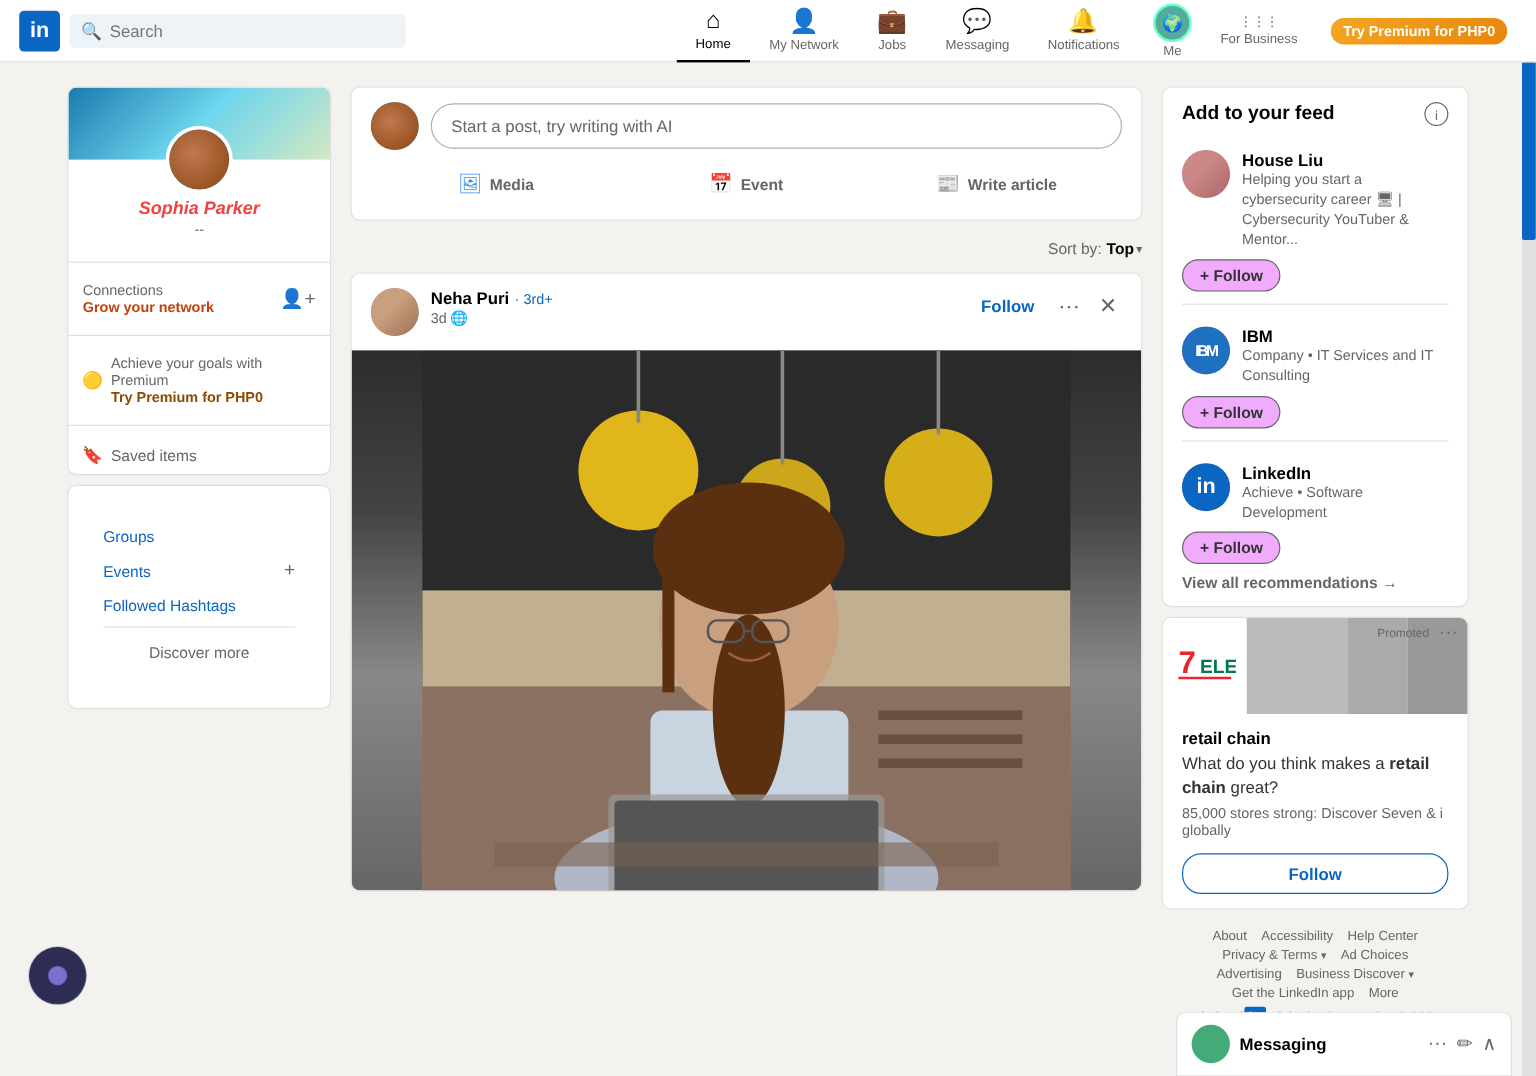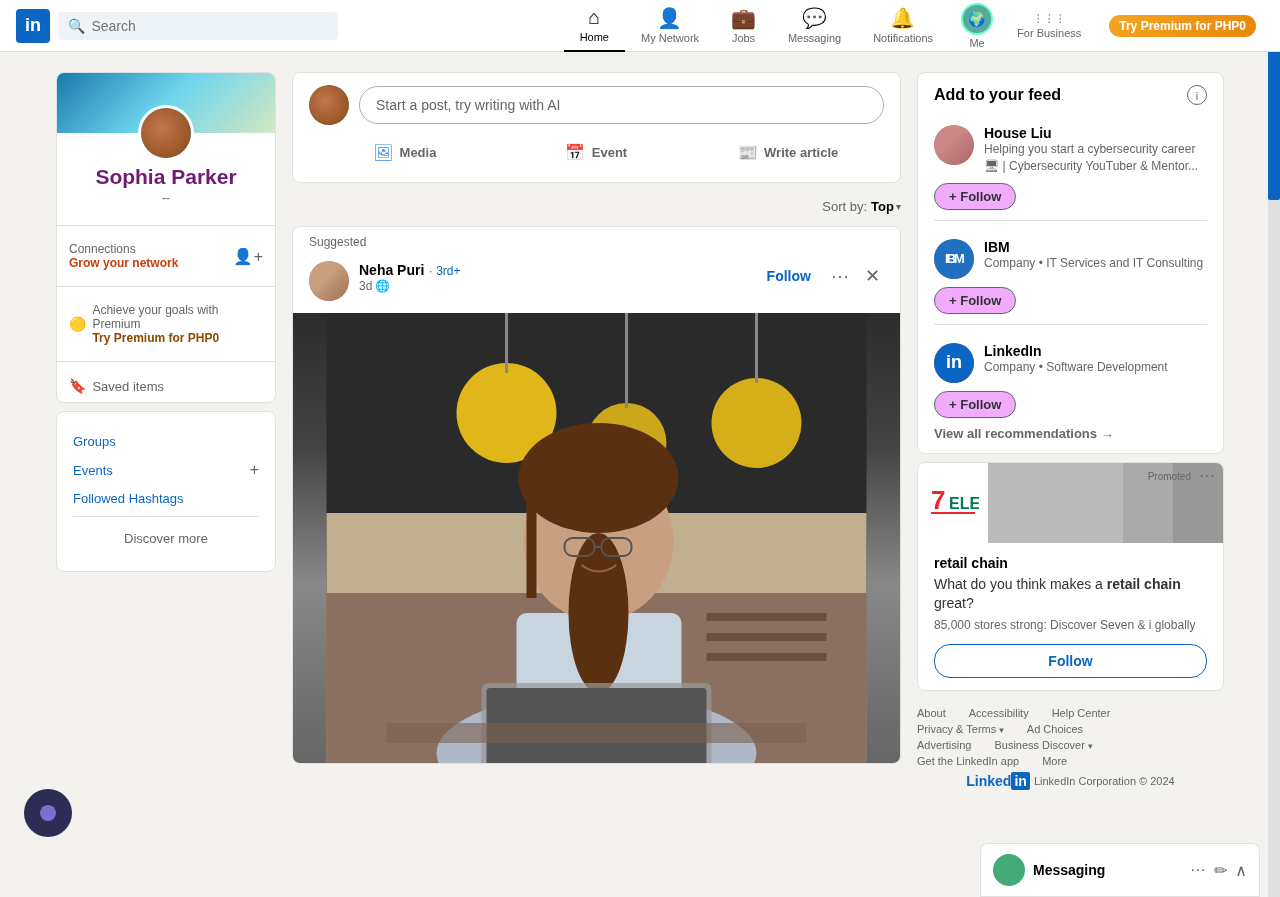--- a/index.html
+++ b/index.html
@@ -87,21 +87,21 @@
     }
     .profile-avatar {
       width: 56px; height: 56px; border-radius: 50%;
       border: 3px solid #fff; background: #5a9;
       position: absolute; bottom: -28px; left: 50%; transform: translateX(-50%);
       overflow: hidden; display: flex; align-items: center; justify-content: center;
     }
     .profile-info {
       padding: 32px 12px 12px; text-align: center;
     }
-    .profile-name { font-weight: 700; font-size: 21px; color: #701a75; }
+    .profile-name { font-weight: 700; font-size: 15px; color: #ef4444; font-style: italic; }
     .profile-dash { color: #666; font-size: 12px; margin-top: 2px; }
     .profile-divider { border: none; border-top: 1px solid #e0e0e0; margin: 8px 0; }
     .profile-connections {
       padding: 8px 12px; display: flex; justify-content: space-between; align-items: center;
     }
     .connections-label { font-size: 12px; color: #666; }
     .connections-link { font-size: 12px; color: #c2410c; font-weight: 600; }
     .connections-icon { font-size: 16px; color: #666; }
     .profile-premium {
       padding: 8px 12px; display: flex; align-items: center; gap: 6px;
@@ -109,21 +109,21 @@
     .premium-icon { font-size: 14px; }
     .premium-text { font-size: 12px; color: #666; }
     .premium-link { font-size: 12px; color: #8c4a00; font-weight: 600; }
     .saved-items {
       padding: 8px 12px; display: flex; align-items: center; gap: 6px; cursor: pointer;
     }
     .saved-icon { font-size: 14px; color: #666; }
     .saved-text { font-size: 13px; color: #666; }
 
     .sidebar-nav-card {
-      background: #fff; border-radius: 8px; border: 1px solid #e0e0e0; padding: 16px;
+      background: #fff; border-radius: 8px; border: 1px solid #e0e0e0; padding: 29px;
       margin-bottom: 8px;
     }
     .sidebar-nav-item {
       display: flex; align-items: center; justify-content: space-between;
       padding: 6px 0; cursor: pointer;
     }
     .sidebar-nav-label { font-size: 13px; color: #0a66c2; }
     .sidebar-nav-plus { font-size: 16px; color: #666; }
     .sidebar-discover {
       text-align: center; padding: 8px 0; cursor: pointer;
@@ -190,21 +190,21 @@
       border: none; background: transparent; color: #0a66c2; font-size: 14px; font-weight: 700;
       cursor: pointer; padding: 4px 8px; white-space: nowrap;
     }
     .feed-header-actions { display: flex; align-items: center; gap: 4px; }
     .feed-more-btn { background: none; border: none; cursor: pointer; font-size: 18px; color: #666; padding: 4px 8px; }
     .feed-close-btn { background: none; border: none; cursor: pointer; font-size: 18px; color: #666; padding: 4px 4px; }
     .feed-post-text { padding: 0 16px 12px; font-size: 14px; color: #333; line-height: 1.5; }
     .feed-post-text .more-link { color: #0a66c2; cursor: pointer; }
 
     
-    .sidebar-right { width: 307px; flex-shrink: 0; }
+    .sidebar-right { width: 256px; flex-shrink: 0; }
 
     .feed-widget {
       background: #fff; border-radius: 8px; border: 1px solid #e0e0e0;
       padding: 12px 16px; margin-bottom: 8px;
     }
     .widget-header {
       display: flex; justify-content: space-between; align-items: center; margin-bottom: 12px;
     }
     .widget-title { font-size: 16px; font-weight: 700; color: #000; }
     .widget-info-icon { width: 20px; height: 20px; border-radius: 50%; border: 1px solid #666; display: flex; align-items: center; justify-content: center; font-size: 11px; color: #666; cursor: pointer; }
@@ -273,21 +273,21 @@
     .ad-follow-btn {
       width: 100%; border: 1px solid #0a66c2; background: #fff;
       border-radius: 16px; padding: 8px; font-size: 14px; font-weight: 700;
       color: #0a66c2; cursor: pointer;
     }
 
     
     .footer-links {
       text-align: center; padding: 8px 0;
     }
-    .footer-row { display: flex; flex-wrap: wrap; gap: 4px 23px; margin-bottom: 4px; }
+    .footer-row { display: flex; flex-wrap: wrap; justify-content: center; gap: 4px 12px; margin-bottom: 4px; }
     .footer-link { font-size: 11px; color: #666; cursor: pointer; text-decoration: none; }
     .footer-chevron { font-size: 9px; }
     .footer-brand {
       display: flex; align-items: center; justify-content: center; gap: 4px; margin-top: 6px;
     }
     .footer-li-logo { font-size: 14px; font-weight: 900; color: #0a66c2; }
     .footer-copyright { font-size: 11px; color: #666; }
 
     
     .messaging-bar {
@@ -473,21 +473,20 @@
       </div>
     </div>
 
     <div class="sort-bar">
       <span class="sort-label">Sort by:</span>
       <span class="sort-value">Top</span>
       <span class="sort-chevron">▾</span>
     </div>
 
     <div class="feed-card">
-      <div class="feed-suggested-label">Suggested</div>
       <div class="feed-card-header">
         <div class="feed-author-row">
           <div class="feed-author-avatar">
             <div class="neha-avatar" style="border-radius:50%;width:100%;height:100%;"></div>
           </div>
           <div class="feed-author-info">
             <span class="feed-author-name">Neha Puri</span>
             <span class="feed-author-badge"> · <span>3rd+</span></span>
             <div class="feed-author-time">
               <span>3d</span>
@@ -585,21 +584,21 @@
       <button class="feed-person-follow-btn">+ Follow</button>
 
       <hr class="divider" style="margin:10px 0;">
 
       <div class="feed-person">
         <div class="feed-person-avatar">
           <div class="linkedin-logo-small" style="width:100%;height:100%;border-radius:8px;font-size:18px;display:flex;align-items:center;justify-content:center;">in</div>
         </div>
         <div class="feed-person-info">
           <div class="feed-person-name">LinkedIn</div>
-          <div class="feed-person-desc">Company • Software Development</div>
+          <div class="feed-person-desc">Achieve • Software Development</div>
         </div>
       </div>
       <button class="feed-person-follow-btn">+ Follow</button>
 
       <div class="view-all-btn">
         <span>View all recommendations →</span>
       </div>
     </div>
 
     <div class="ad-widget">

